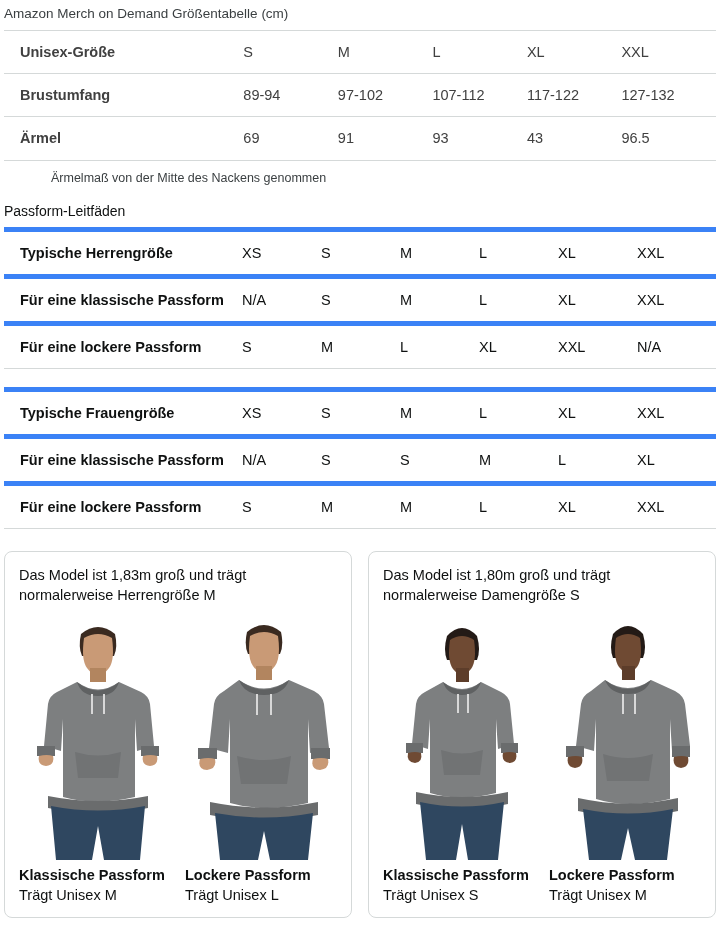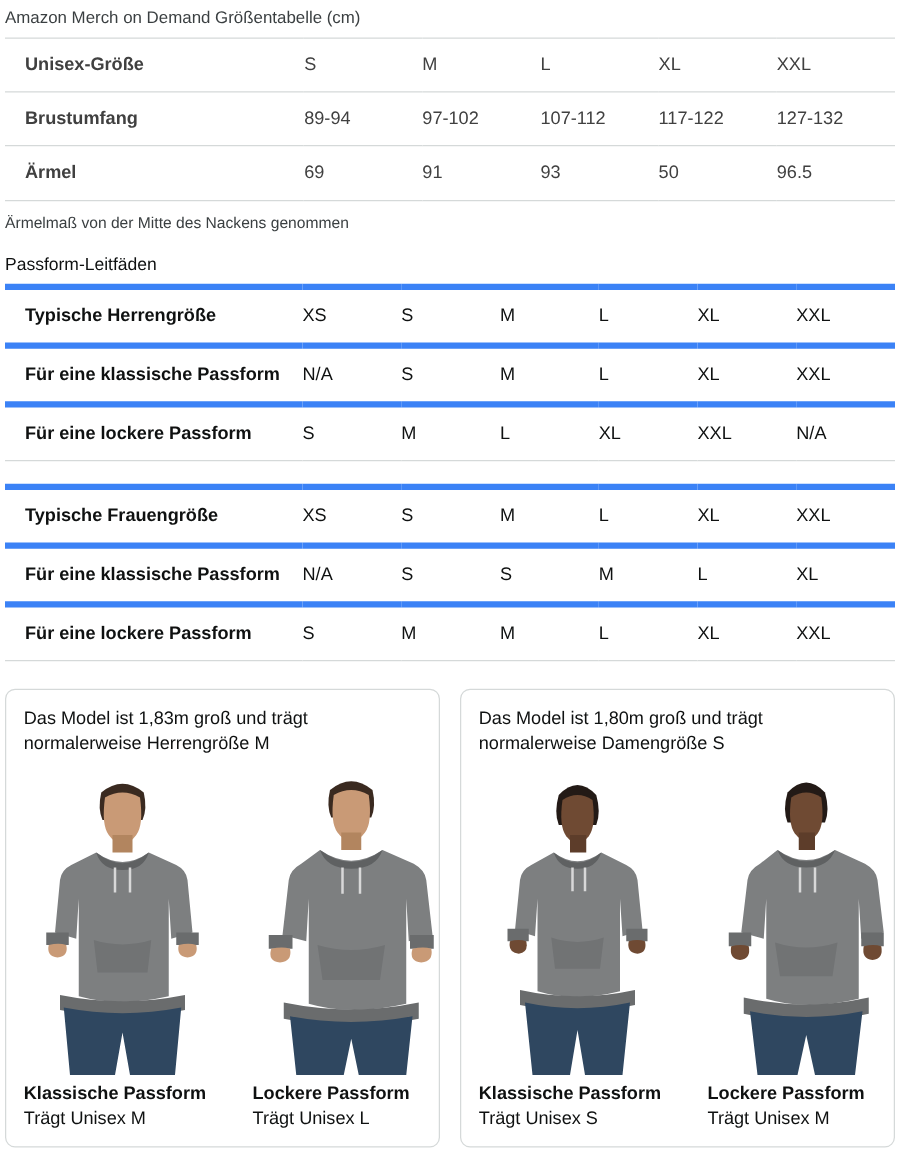--- a/index.html
+++ b/index.html
@@ -46,21 +46,22 @@
     font-weight: bold;
     padding-left: 16px;
     width: 238px;
   }
   table.size-table td.val {
     width: 94px;
   }
   .note {
     font-size: 12.5px;
     color: #3a3f41;
-    padding: 10px 0 0 4px;
+    padding: 10px 0 0 15px;
+    margin-left: 36px;
   }
   .section-label {
     font-size: 14px;
     color: #0f1111;
     padding: 18px 0 8px 4px;
   }
   table.fit-table {
     width: 712px;
     margin: 0 0 0 4px;
     border-collapse: collapse;
@@ -101,21 +102,21 @@
   .model-caption {
     font-size: 14.5px;
     line-height: 1.35;
     color: #0f1111;
     margin-bottom: 4px;
     min-height: 40px;
   }
   .figures {
     display: flex;
     justify-content: space-between;
-    gap: 25px;
+    gap: 8px;
   }
   .figure {
     width: 158px;
     text-align: left;
   }
   .fig-img {
     width: 158px;
     height: 250px;
     position: relative;
     margin-bottom: 6px;
@@ -157,21 +158,21 @@
         <td class="val">97-102</td>
         <td class="val">107-112</td>
         <td class="val">117-122</td>
         <td class="val">127-132</td>
       </tr>
       <tr>
         <td class="rowhead">Ärmel</td>
         <td class="val">69</td>
         <td class="val">91</td>
         <td class="val">93</td>
-        <td class="val">50</td>
+        <td class="val">43</td>
         <td class="val">96.5</td>
       </tr>
     </tbody>
   </table>
 
   <div class="note">Ärmelmaß von der Mitte des Nackens genommen</div>
 
   <div class="section-label">Passform-Leitfäden</div>
 
   <table class="fit-table">

